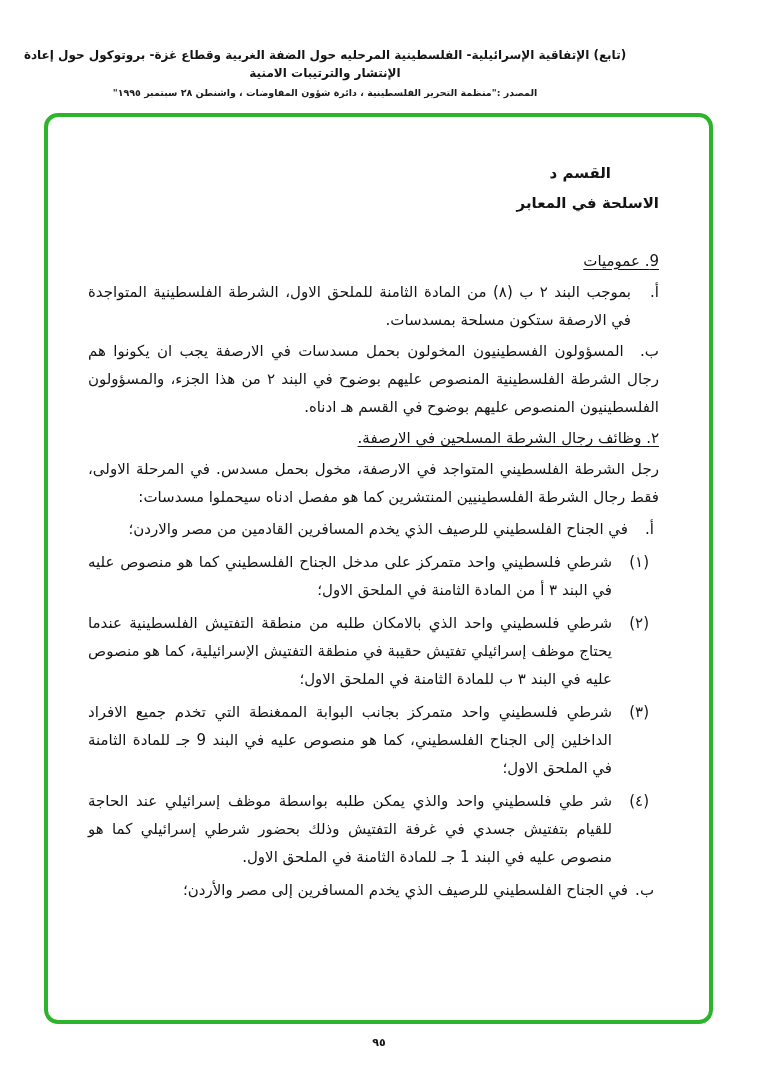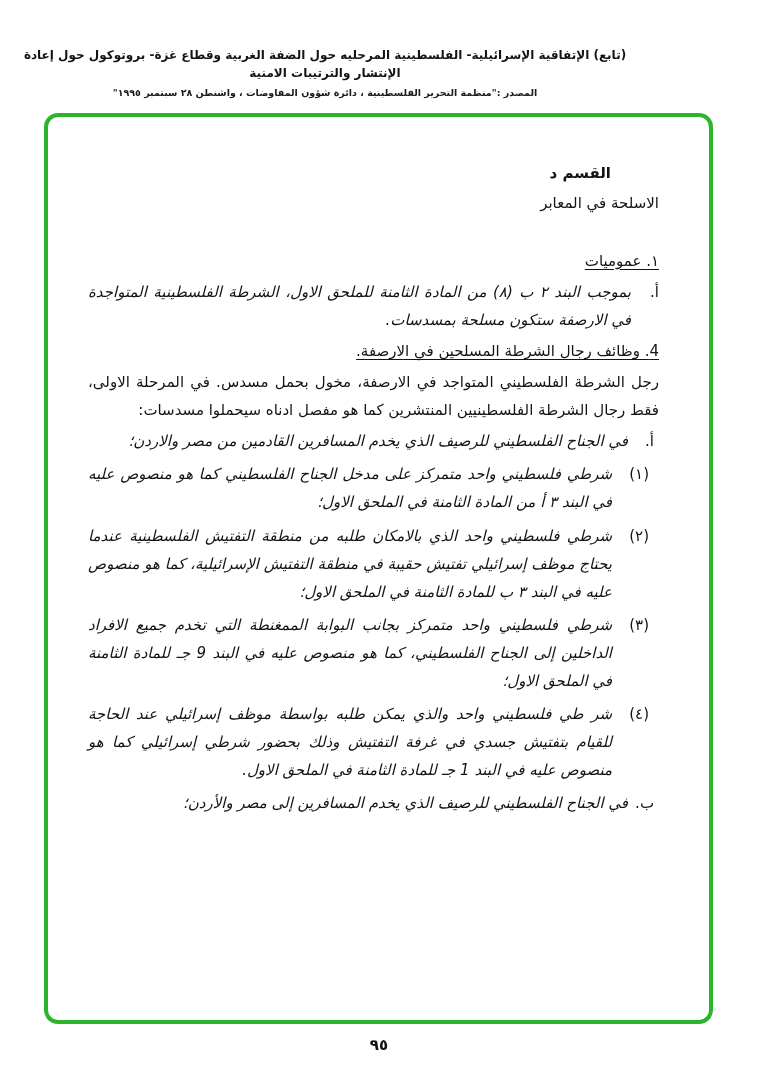--- a/index.html
+++ b/index.html
@@ -31,52 +31,52 @@
   .content {
     direction:rtl;
     padding:42px 50px 0 40px;
     font-size:15px;
     line-height:1.87;
     text-align:justify;
   }
 
   .section-head { margin-bottom:30px; }
   .sec-title { font-weight:bold; margin-right:48px; margin-bottom:2px; }
-  .sec-sub   { font-weight:normal; }
+  .sec-sub   { font-weight:bold; }
 
   .heading {
     text-decoration:underline;
     text-underline-offset:3px;
     margin-bottom:3px;
   }
   .h2head { margin-top:2px; }
 
   .para { margin-bottom:3px; }
   .item { margin-bottom:3px; }
 
   .hang { display:flex; }
   .hang .marker { flex:0 0 auto; }
-  .hang .txt { flex:1 1 auto; text-align:justify;font-style:italic; }
+  .hang .txt { flex:1 1 auto; text-align:justify; }
 
   .l1 .marker { width:28px; }
 
   .sub { padding-right:5px; margin-bottom:5px; }
   .sub .marker { width:26px; }
 
   .num { padding-right:10px; margin-bottom:5px; }
   .num .marker { width:37px; }
 
   .m-inline { padding-left:9px; }
 
   .page-number {
     position:absolute;
     left:0; top:1036px;
     width:758px;
     text-align:center;
-    font-size:15px;
+    font-size:11px;
     font-weight:bold;
   }
 </style>
 </head>
 <body>
 
 <div class="page">
 
   <div class="doc-header" dir="rtl">
     <div class="header-line1">(تابع) الإتفاقية الإسرائيلية- الفلسطينية المرحليه حول الضفة الغربية وقطاع غزة- بروتوكول حول إعادة الإنتشار والترتيبات الامنية</div>
@@ -84,29 +84,33 @@
   </div>
 
   <div class="green-box">
     <div class="content" dir="rtl">
 
       <div class="section-head">
         <div class="sec-title">القسم د</div>
         <div class="sec-sub">الاسلحة في المعابر</div>
       </div>
 
-      <div class="heading">١. عموميات</div>
+      <div class="heading">9. عموميات</div>
 
       <div class="item l1 hang">
         <span class="marker">أ.</span>
         <div class="txt">بموجب البند ٢ ب (٨) من المادة الثامنة للملحق الاول، الشرطة الفلسطينية المتواجدة في الارصفة ستكون مسلحة بمسدسات.</div>
       </div>
 
+      <p class="para">
+        <span class="m-inline">ب.</span>
+        <span>المسؤولون الفسطينيون المخولون بحمل مسدسات في الارصفة يجب ان يكونوا هم رجال الشرطة الفلسطينية المنصوص عليهم بوضوح في البند ٢ من هذا الجزء، والمسؤولون الفلسطينيون المنصوص عليهم بوضوح في القسم هـ ادناه.</span>
+      </p>
 
-      <div class="heading h2head">4. وظائف رجال الشرطة المسلحين في الارصفة.</div>
+      <div class="heading h2head">٢. وظائف رجال الشرطة المسلحين في الارصفة.</div>
 
       <p class="para">رجل الشرطة الفلسطيني المتواجد في الارصفة، مخول بحمل مسدس. في المرحلة الاولى، فقط رجال الشرطة الفلسطينيين المنتشرين كما هو مفصل ادناه سيحملوا مسدسات:</p>
 
       <div class="item sub hang">
         <span class="marker">أ.</span>
         <div class="txt">في الجناح الفلسطيني للرصيف الذي يخدم المسافرين القادمين من مصر والاردن؛</div>
       </div>
 
       <div class="item num hang">
         <span class="marker">(١)</span>

